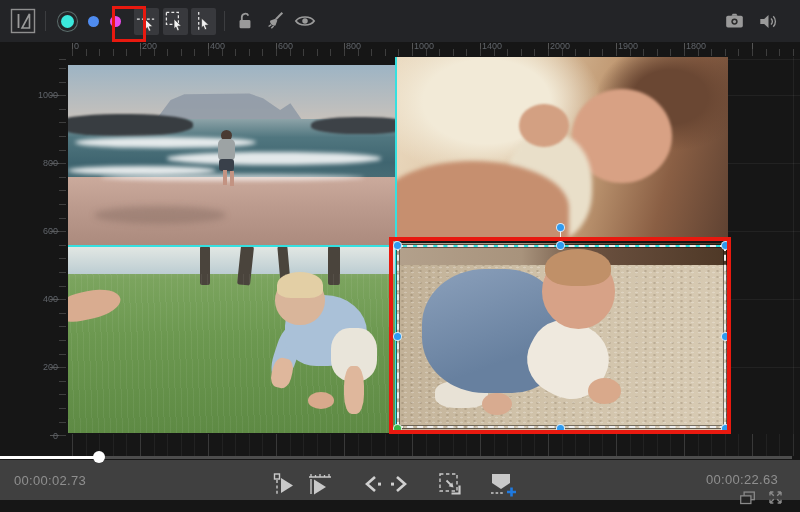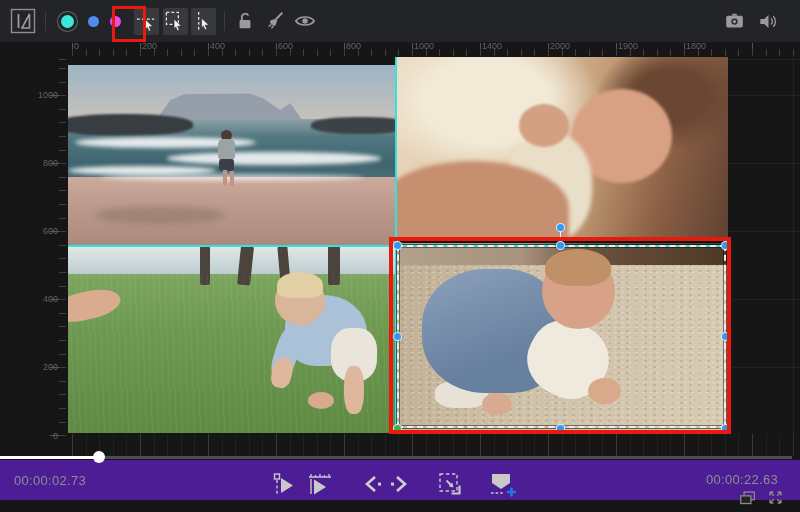--- a/index.html
+++ b/index.html
@@ -118,21 +118,21 @@
     border:2px dashed #f0f0f0;box-shadow:0 0 0 1px rgba(0,0,0,.55),inset 0 0 0 1px rgba(0,0,0,.45);}
   .handle{position:absolute;width:9px;height:9px;border-radius:50%;background:#2F9BF0;
     border:1px solid rgba(255,255,255,.8);z-index:30;}
   .handle-green{background:#3CB54A;}
   .rot-line{position:absolute;left:560px;top:228px;width:1px;height:17px;background:#f5f5f5;z-index:26;}
 
   
   .seek-track{position:absolute;left:0;top:456px;width:792px;height:3px;background:#4d4d4d;z-index:15;}
   .seek-fill{position:absolute;left:0;top:0;height:3px;background:#ffffff;}
   .seek-handle{position:absolute;left:93px;top:451px;width:12px;height:12px;border-radius:50%;background:#ffffff;z-index:16;}
-  .bottombar{position:absolute;left:0;top:460px;width:800px;height:40px;background:#4c1d95;padding-left:12px;}
+  .bottombar{position:absolute;left:0;top:460px;width:800px;height:40px;background:#404040;padding-left:12px;}
   .time{position:absolute;font-size:13px;color:#8f8f8f;letter-spacing:.3px;}
   .transport{position:absolute;left:270px;top:470px;display:flex;align-items:center;gap:8px;}
   .tr-btn{display:flex;align-items:center;justify-content:center;}
 </style>
 </head>
 <body>
 
 <div id="app">
 
   <div class="toolbar">

